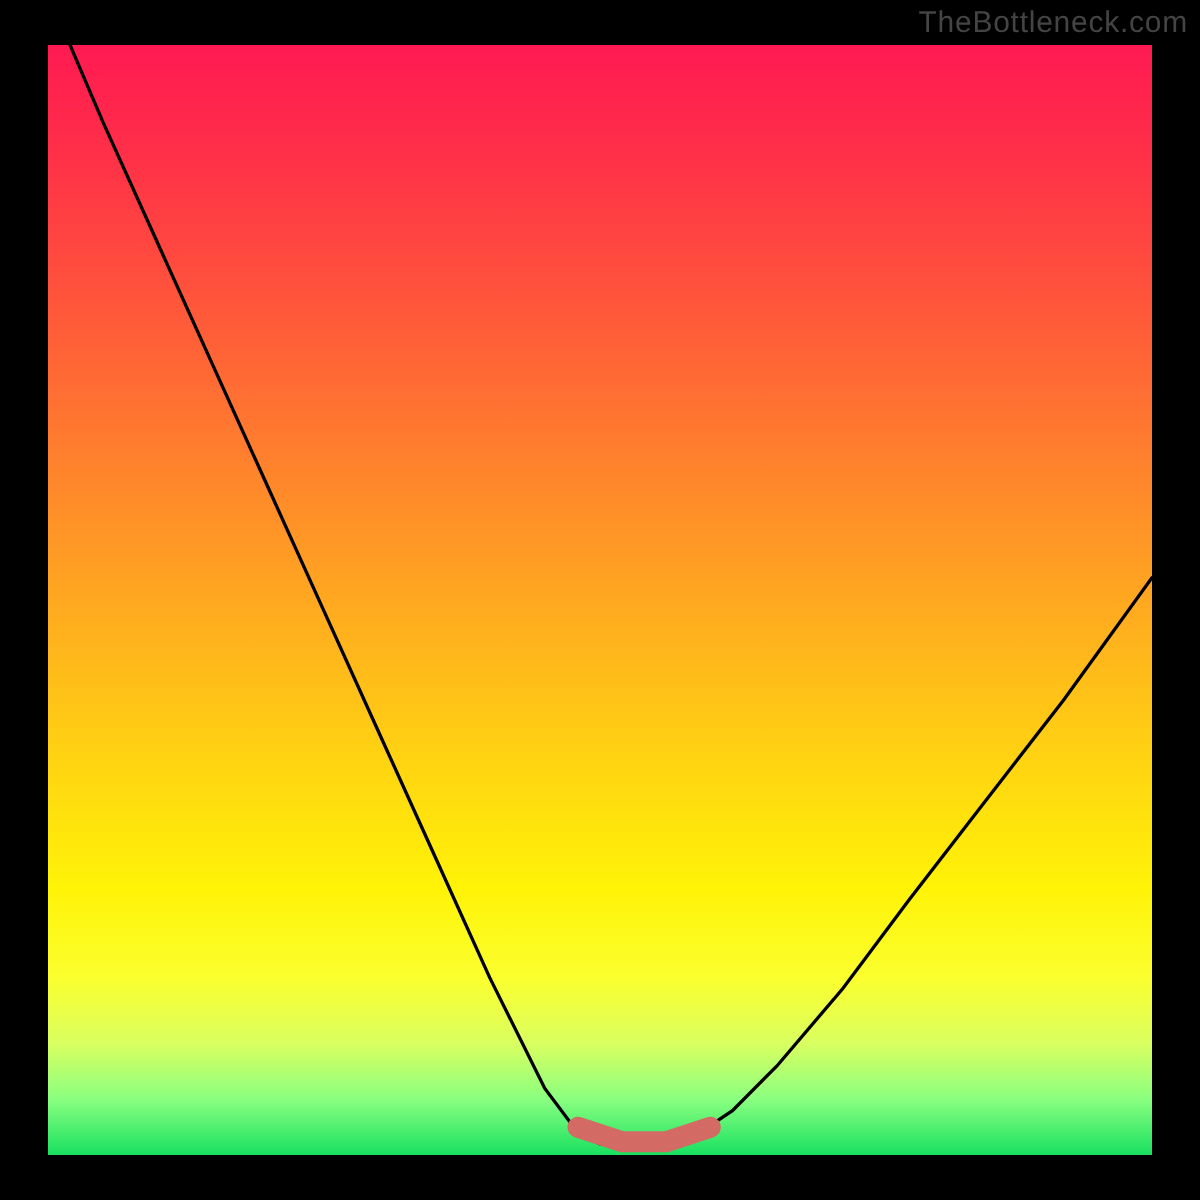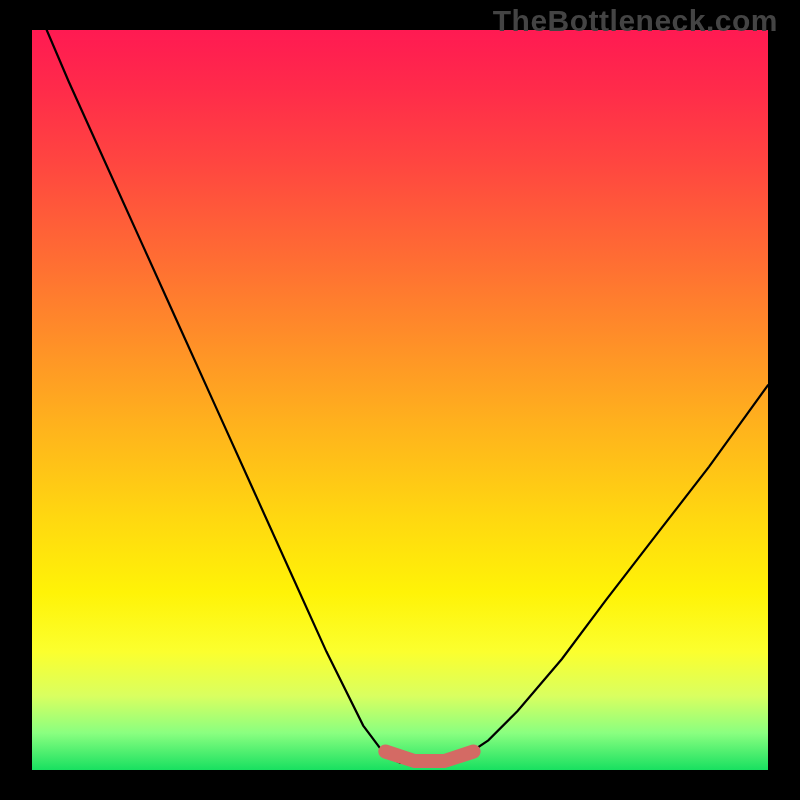--- a/index.html
+++ b/index.html
@@ -13,24 +13,24 @@
   }
   .frame {
     position: relative;
     width: 800px;
     height: 800px;
     background: #000;
   }
   .watermark {
     position: absolute;
     top: 4px;
-    right: 22px;
+    right: 8px;
     color: #444;
-    font-size: 30px;
-    font-weight: 700;
+    font-size: 20px;
+    font-weight: 400;
     letter-spacing: 0.5px;
     z-index: 5;
   }
   .plot-area {
     position: absolute;
     left: 32px;
     top: 30px;
     width: 736px;
     height: 740px;
     overflow: hidden;

